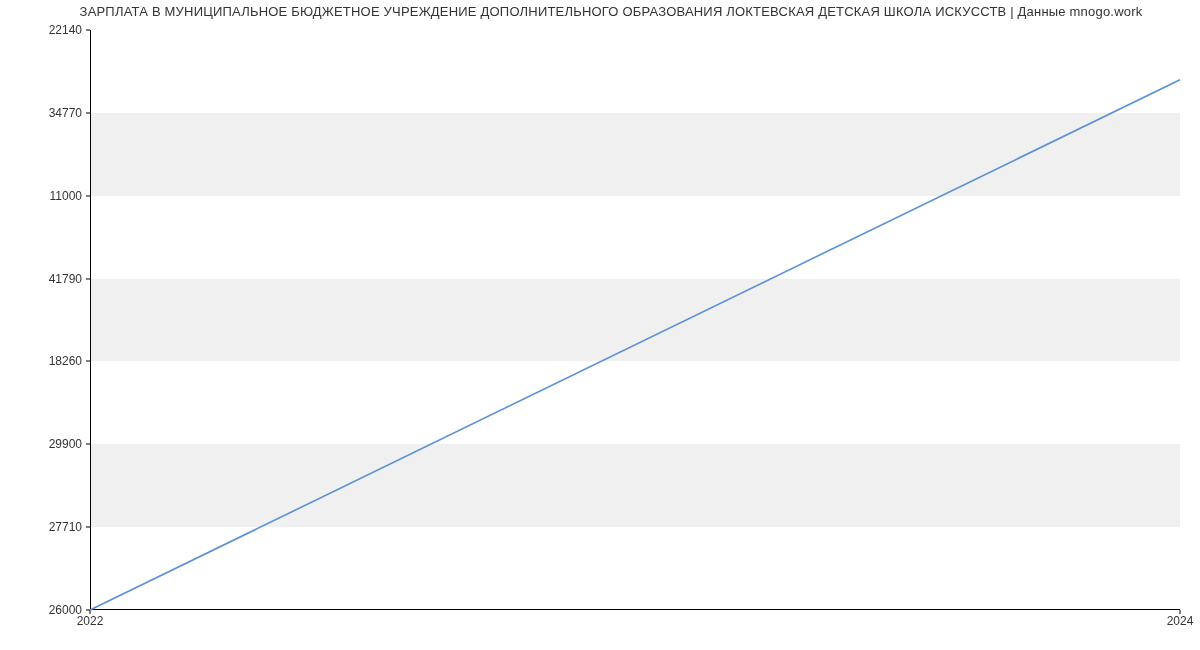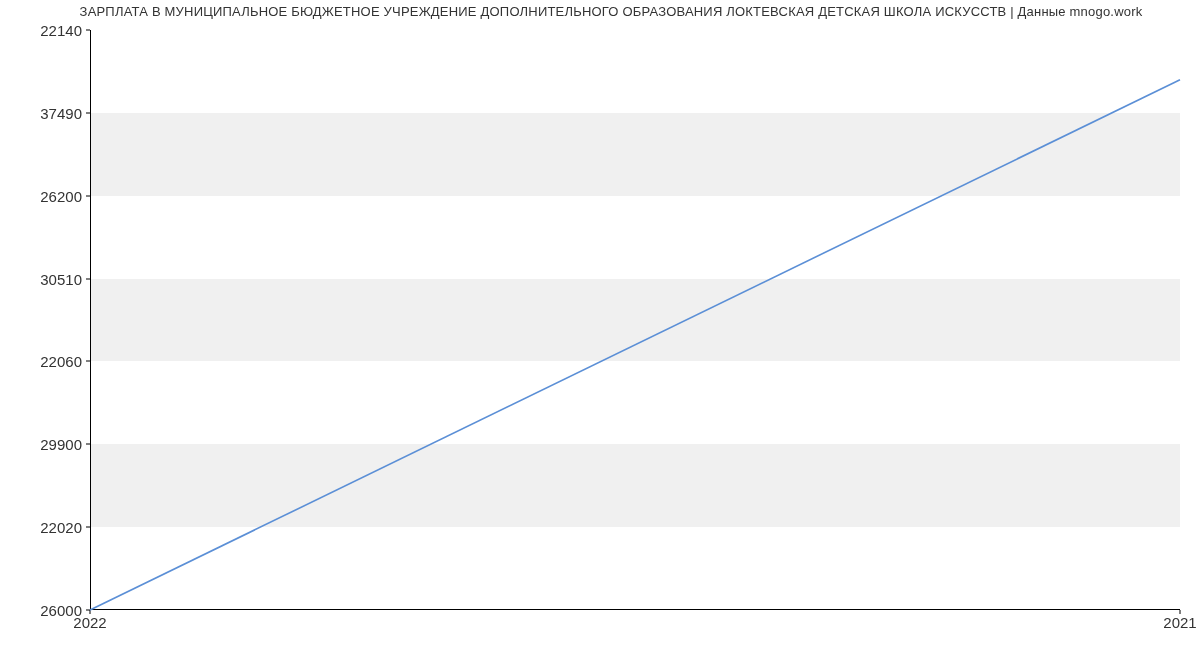--- a/index.html
+++ b/index.html
@@ -58,37 +58,37 @@
     right: 0;
     bottom: 0;
     height: 1px;
   }
   
   .ytick {
     position: absolute;
     right: 1118px; 
     width: 70px;
     text-align: right;
-    font-size: 15px;
+    font-size: 12px;
     color: #333333;
     transform: translateY(-50%);
   }
   .ytick-mark {
     position: absolute;
     left: 86px;
     width: 4px;
     height: 1px;
     background: #000000;
     transform: translateY(-0.5px);
   }
   
   .xtick {
     position: absolute;
     top: 614px;
-    font-size: 15px;
+    font-size: 12px;
     color: #333333;
     transform: translateX(-50%);
   }
   .xtick-mark {
     position: absolute;
     top: 610px;
     width: 1px;
     height: 4px;
     background: #000000;
     transform: translateX(-0.5px);
@@ -105,44 +105,44 @@
 </head>
 <body>
 
 <div class="chart-wrap">
 
   <div class="chart-title">ЗАРПЛАТА В МУНИЦИПАЛЬНОЕ БЮДЖЕТНОЕ УЧРЕЖДЕНИЕ ДОПОЛНИТЕЛЬНОГО ОБРАЗОВАНИЯ ЛОКТЕВСКАЯ ДЕТСКАЯ ШКОЛА ИСКУССТВ | Данные mnogo.work</div>
 
   <div class="ytick" style="top:610px">26000</div>
   <div class="ytick-mark" style="top:610px"></div>
 
-  <div class="ytick" style="top:527.14px">22020</div>
+  <div class="ytick" style="top:527.14px">27710</div>
   <div class="ytick-mark" style="top:527.14px"></div>
 
   <div class="ytick" style="top:444.29px">29900</div>
   <div class="ytick-mark" style="top:444.29px"></div>
 
-  <div class="ytick" style="top:361.43px">22060</div>
+  <div class="ytick" style="top:361.43px">18260</div>
   <div class="ytick-mark" style="top:361.43px"></div>
 
-  <div class="ytick" style="top:278.57px">30510</div>
+  <div class="ytick" style="top:278.57px">41790</div>
   <div class="ytick-mark" style="top:278.57px"></div>
 
-  <div class="ytick" style="top:195.71px">26200</div>
+  <div class="ytick" style="top:195.71px">11000</div>
   <div class="ytick-mark" style="top:195.71px"></div>
 
-  <div class="ytick" style="top:112.86px">37490</div>
+  <div class="ytick" style="top:112.86px">34770</div>
   <div class="ytick-mark" style="top:112.86px"></div>
 
   <div class="ytick" style="top:30px">22140</div>
   <div class="ytick-mark" style="top:30px"></div>
 
   <div class="xtick" style="left:90px">2022</div>
   <div class="xtick-mark" style="left:90px"></div>
-  <div class="xtick" style="left:1180px">2021</div>
+  <div class="xtick" style="left:1180px">2024</div>
   <div class="xtick-mark" style="left:1180px"></div>
 
   <div class="plot-area">
 
     <div class="band" style="top:414.29px;height:82.857px"></div>
     <div class="band" style="top:248.57px;height:82.857px"></div>
     <div class="band" style="top:82.857px;height:82.857px"></div>
 
     <div class="spine-left"></div>
     <div class="spine-bottom"></div>

